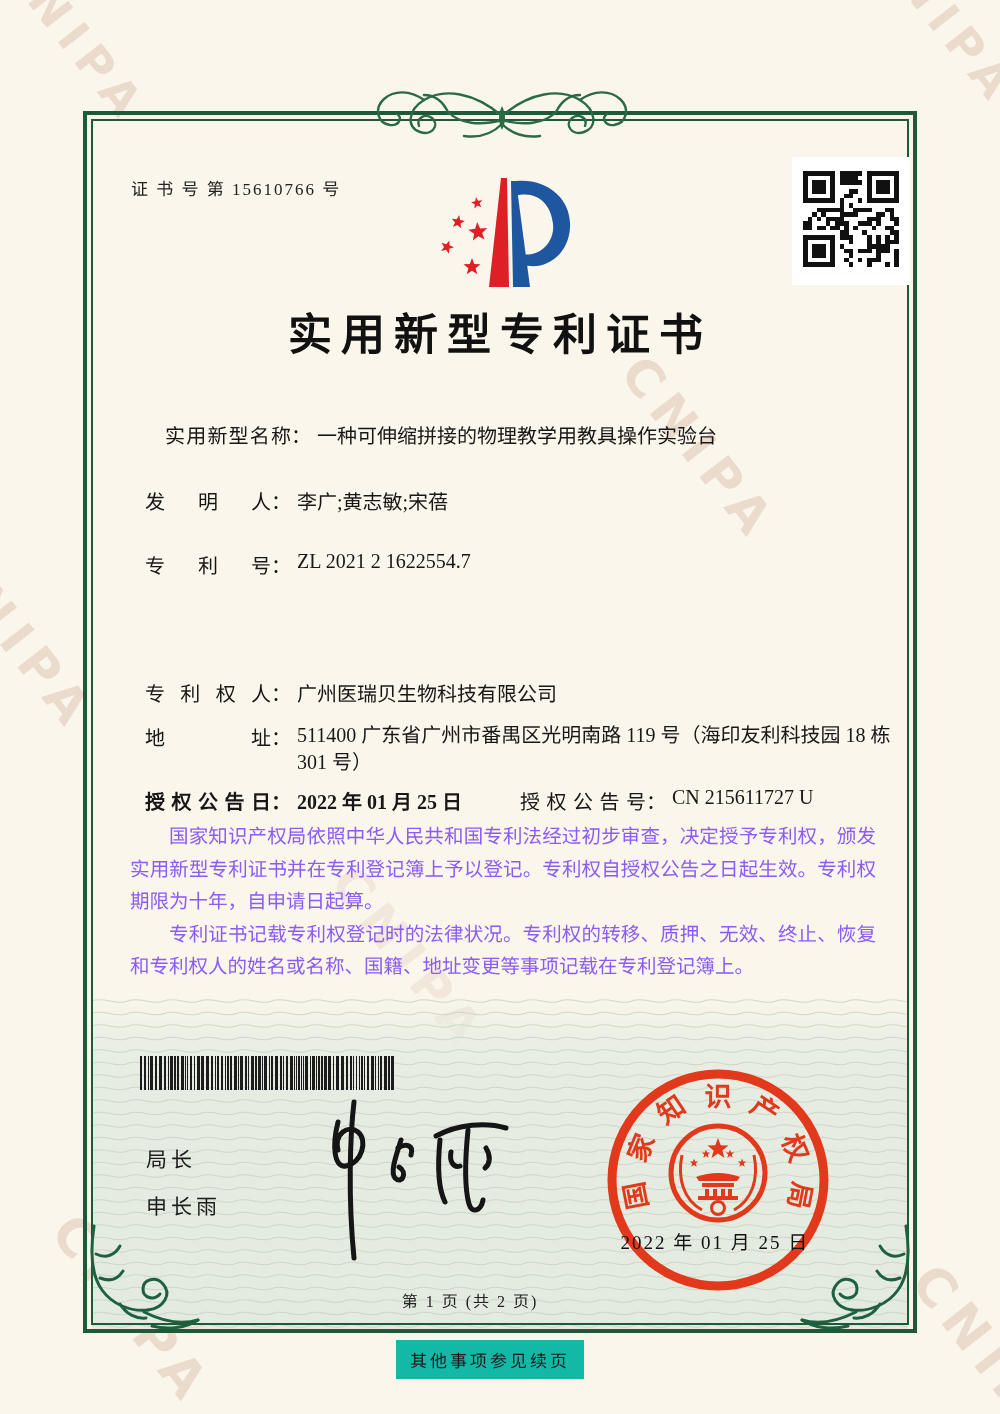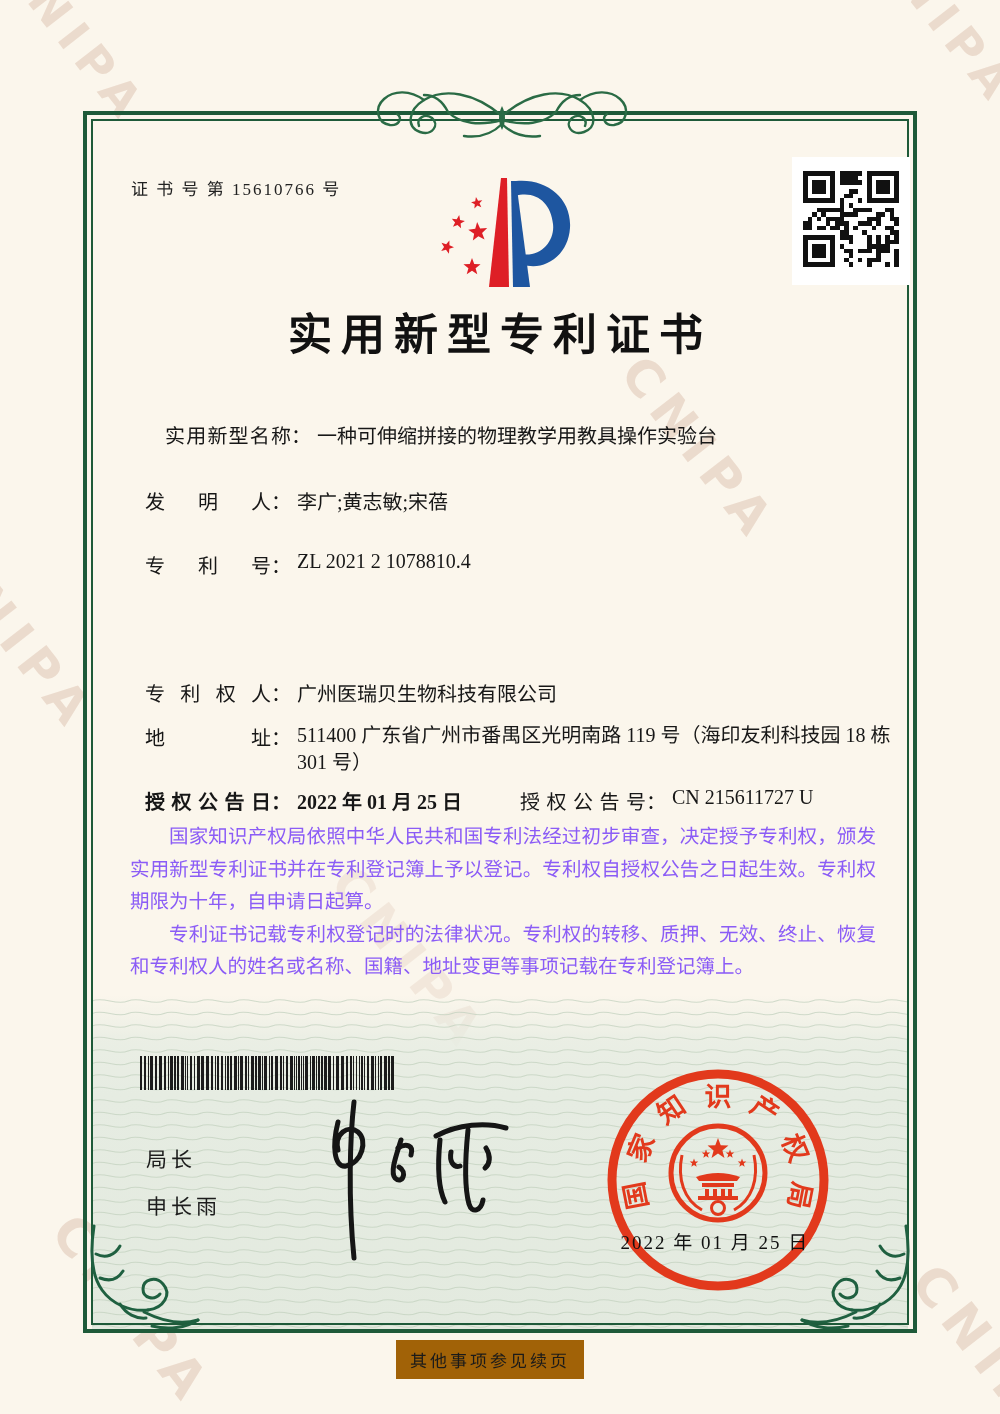--- a/index.html
+++ b/index.html
@@ -99,21 +99,21 @@
   .seal-date{
     position:absolute;left:615px;top:1227px;width:200px;
     text-align:center;font-size:19px;letter-spacing:2px;color:#111;
   }
   .page-info{
     position:absolute;left:120px;top:1288px;width:700px;
     text-align:center;font-size:16px;letter-spacing:2px;color:#222;
   }
   .note-box{
     position:absolute;left:396px;top:1340px;
-    background:#a16207;padding:7px 14px;
+    background:#14b8a6;padding:7px 14px;
     font-size:17px;letter-spacing:3px;color:#1a1a1a;
   }
 </style>
 </head>
 <body>
 
 <div class="page">
 
   <span class="wm" style="left:-28px;top:10px;font-size:46px;">CNIPA</span>
   <span class="wm" style="left:842px;top:-8px;font-size:46px;">CNIPA</span>
@@ -354,21 +354,21 @@
 
   <h1 class="title">实用新型专利证书</h1>
 
   <div class="frow" style="top:420px;margin-left:20px;">
     <span class="flabel">实用新型名称</span><span class="fcolon">：</span><span class="fvalue">一种可伸缩拼接的物理教学用教具操作实验台</span>
   </div>
   <div class="frow" style="top:486px;">
     <span class="flabel">发明人</span><span class="fcolon">：</span><span class="fvalue">李广;黄志敏;宋蓓</span>
   </div>
   <div class="frow" style="top:550px;">
-    <span class="flabel">专利号</span><span class="fcolon">：</span><span class="fvalue">ZL 2021 2 1078810.4</span>
+    <span class="flabel">专利号</span><span class="fcolon">：</span><span class="fvalue">ZL 2021 2 1622554.7</span>
   </div>
   <div class="frow" style="top:678px;">
     <span class="flabel">专利权人</span><span class="fcolon">：</span><span class="fvalue">广州医瑞贝生物科技有限公司</span>
   </div>
   <div class="frow" style="top:722px;">
     <span class="flabel">地址</span><span class="fcolon">：</span><span class="fvalue wrap">511400 广东省广州市番禺区光明南路 119 号（海印友利科技园 18 栋 301 号）</span>
   </div>
   <div class="frow" style="top:786px;font-weight:bold;">
     <span class="flabel">授权公告日</span><span class="fcolon">：</span><span class="fvalue">2022 年 01 月 25 日</span>
   </div>
@@ -502,15 +502,16 @@
   <span class="seal-char" style="left: 30.5801px; top: 131.41px; transform: translate(-50%, -50%) rotate(-101deg);">国</span>
       <span class="seal-char" style="left: 35.6424px; top: 81.8582px; transform: translate(-50%, -50%) rotate(-67.3333deg);">家</span>
       <span class="seal-char" style="left: 67.325px; top: 43.4242px; transform: translate(-50%, -50%) rotate(-33.6667deg);">知</span>
       <span class="seal-char" style="left: 115px; top: 29px; transform: translate(-50%, -50%) rotate(0deg);">识</span>
       <span class="seal-char" style="left: 162.675px; top: 43.4242px; transform: translate(-50%, -50%) rotate(33.6667deg);">产</span>
       <span class="seal-char" style="left: 194.358px; top: 81.8582px; transform: translate(-50%, -50%) rotate(67.3333deg);">权</span>
       <span class="seal-char" style="left: 199.42px; top: 131.41px; transform: translate(-50%, -50%) rotate(101deg);">局</span>
     </div>
   <div class="seal-date">2022 年 01 月 25 日</div>
 
+  <div class="page-info">第 1 页 (共 2 页)</div>
   <div class="note-box">其他事项参见续页</div>
 
 </div>
 
 </body></html>

